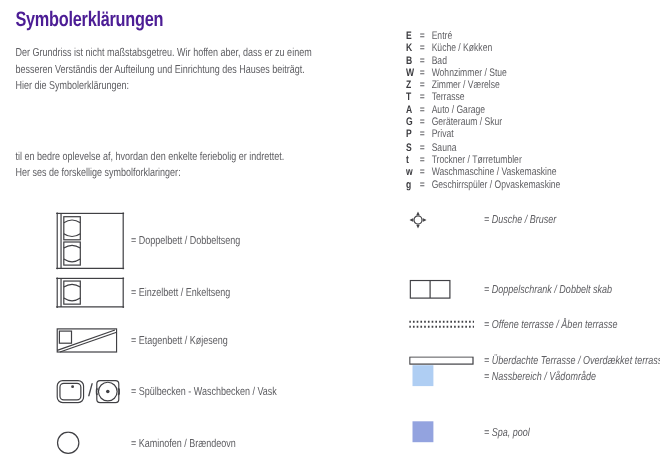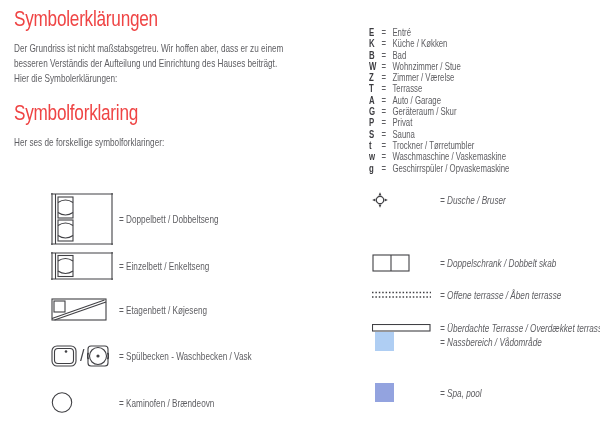--- a/index.html
+++ b/index.html
@@ -4,22 +4,22 @@
 <style>
   html,body{margin:0;padding:0;background:#ffffff;}
   .page{
     position:relative;width:600px;height:424px;background:#ffffff;overflow:hidden;
     font-family:"Liberation Sans",sans-serif;color:#5e5e62;
   }
   
   .cx{display:inline-block;transform:scaleX(0.78);transform-origin:0 50%;white-space:nowrap;}
   .cxh{display:inline-block;transform:scaleX(0.78);transform-origin:0 0;white-space:nowrap;}
 
-  .title{position:absolute;left:14px;margin:0;font-size:22px;line-height:30px;
-         font-weight:normal;color:#ef4444;letter-spacing:-0.3px;}
+  .title{position:absolute;left:14px;margin:0;font-size:19px;line-height:30px;
+         font-weight:bold;color:#4c1d95;letter-spacing:-0.3px;}
   .para{position:absolute;left:14px;font-size:10.5px;}
   .para .pline{height:15px;line-height:15px;}
 
   
   .lrow{position:absolute;left:14px;display:flex;align-items:center;padding-left:37px;}
   .lrow .sym{width:64px;display:flex;align-items:center;flex:0 0 64px;}
   .lab{font-size:10.5px;color:#5e5e62;margin-left:4px;}
   .slash{font-size:16px;color:#47474b;margin:0 3px;font-weight:400;}
 
   
@@ -43,22 +43,22 @@
 
 <div class="page">
 
   <h1 class="title" style="top:4px"><span class="cxh">Symbolerklärungen</span></h1>
   <div class="para" style="top:41px">
     <div class="pline"><span class="cx">Der Grundriss ist nicht maßstabsgetreu. Wir hoffen aber, dass er zu einem</span></div>
     <div class="pline"><span class="cx">besseren Verständis der Aufteilung und Einrichtung des Hauses beiträgt.</span></div>
     <div class="pline"><span class="cx">Hier die Symbolerklärungen:</span></div>
   </div>
 
-  <h1 class="title" style="top:98px"><span class="cxh">Symbolforklaring</span></h1>
   <div class="para" style="top:135px">
+    <div class="pline"><span class="cx">til en bedre oplevelse af, hvordan den enkelte feriebolig er indrettet.</span></div>
     <div class="pline"><span class="cx">Her ses de forskellige symbolforklaringer:</span></div>
   </div>
 
   <div class="lrow" style="top:193px;height:52px">
     <div class="sym">
       <svg width="62" height="52" viewBox="0 0 62 52">
         <g fill="none" stroke="#404044" stroke-width="1.1">
           <line x1="0" y1="1" x2="62" y2="1"></line>
             <line x1="0" y1="51" x2="62" y2="51"></line>
           <line x1="1" y1="0" x2="1" y2="52"></line>

